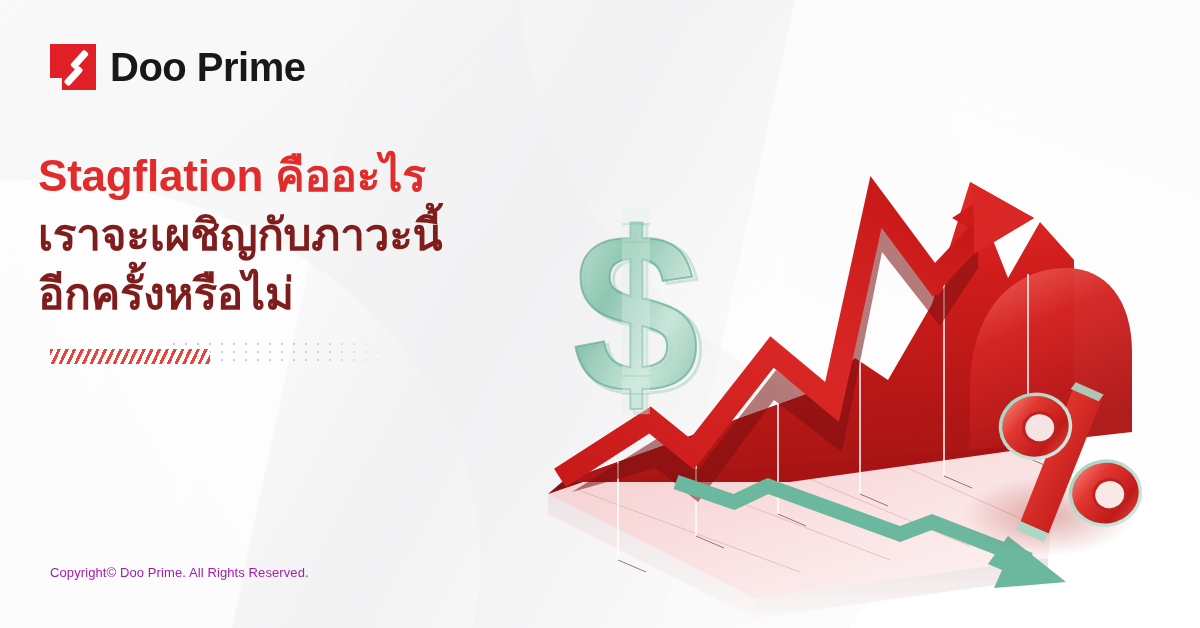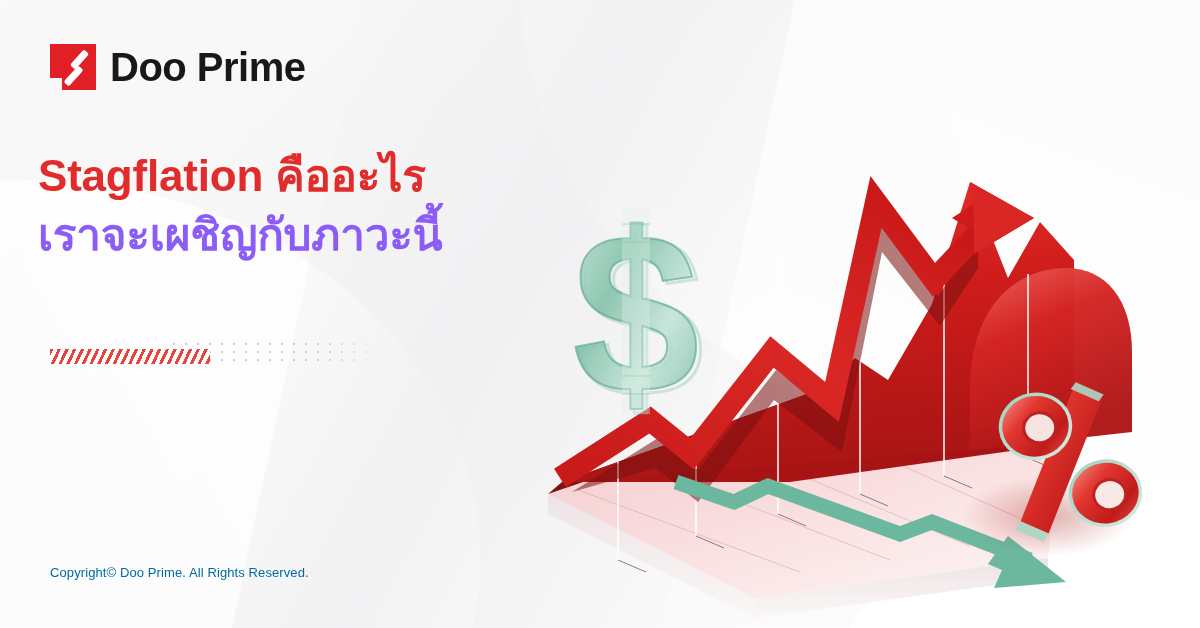--- a/index.html
+++ b/index.html
@@ -63,21 +63,21 @@
   
   .headline{
     position:absolute;left:38px;top:150px;width:620px;
     line-height:1.2;
   }
   .hl-line{
     font-size:44px;font-weight:800;letter-spacing:-.2px;
     margin:0 0 6px 0;white-space:nowrap;
   }
   .hl-line.red{color:#e22b2b;}
-  .hl-line.dark{color:#8b5cf6;}
+  .hl-line.dark{color:#7f1d1d;}
 
   
   .deco{
     position:absolute;left:50px;top:340px;width:350px;height:34px;
   }
   .deco-dots{
     position:absolute;left:118px;top:0px;width:232px;height:26px;
     background-image:radial-gradient(#98a6b8 1.1px,transparent 1.2px);
     background-size:12px 8px;
     opacity:.55;
@@ -85,21 +85,21 @@
     mask-image:linear-gradient(90deg,#000 0%,#000 55%,transparent 100%);
   }
   .deco-stripe{
     position:absolute;left:0;top:9px;width:160px;height:15px;
     background:repeating-linear-gradient(115deg,#e8443f 0 3px,#ffffff 3px 7px);
   }
 
   
   .copyright{
     position:absolute;left:50px;top:565px;
-    font-size:13px;color:#0369a1;letter-spacing:.1px;
+    font-size:13px;color:#a21caf;letter-spacing:.1px;
   }
 
   
   .illo{position:absolute;left:500px;top:90px;width:640px;height:520px;}
   .illo svg{display:block;width:100%;height:100%;overflow:visible;}
 </style>
 </head>
 <body>
 
 <div class="banner">
@@ -115,20 +115,21 @@
     <div class="logo-mark">
       <span class="slash s1"></span>
       <span class="slash s2"></span>
     </div>
     <div class="logo-text">Doo Prime</div>
   </div>
 
   <div class="headline">
     <div class="hl-line red">Stagflation คืออะไร</div>
     <div class="hl-line dark">เราจะเผชิญกับภาวะนี้</div>
+    <div class="hl-line dark">อีกครั้งหรือไม่</div>
   </div>
 
   <div class="deco">
     <div class="deco-dots"></div>
     <div class="deco-stripe"></div>
   </div>
 
   <div class="copyright">Copyright© Doo Prime. All Rights Reserved.</div>
 
   <div class="illo">

